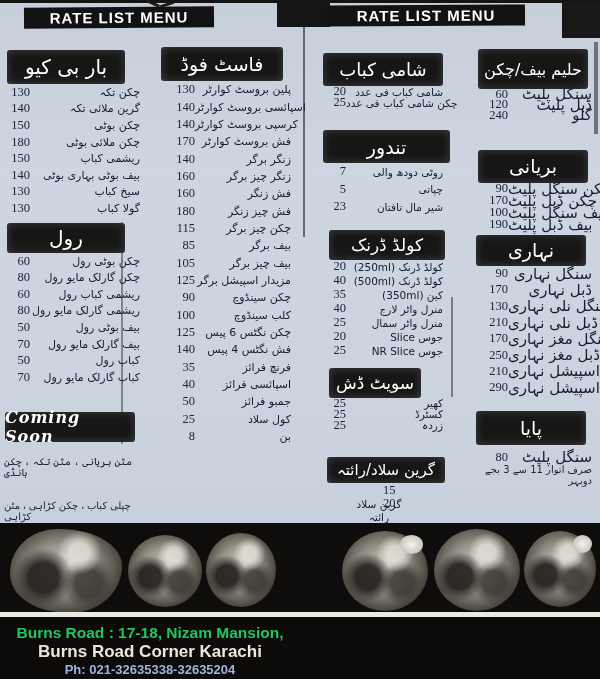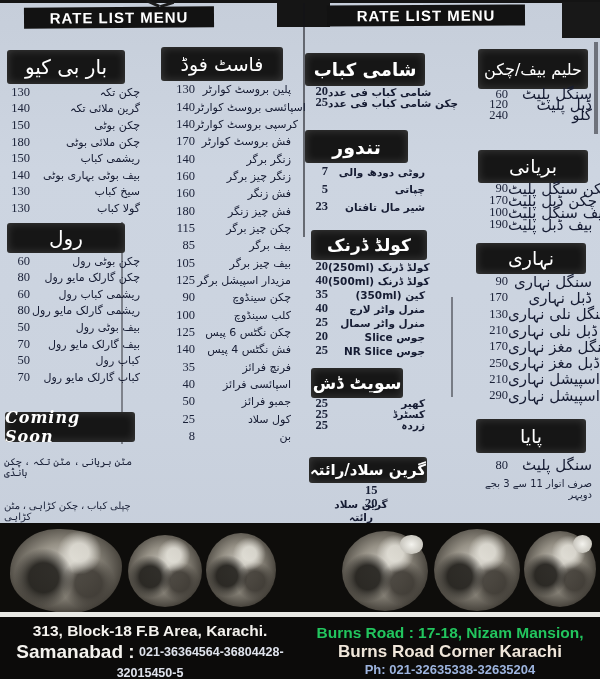--- a/index.html
+++ b/index.html
@@ -20,21 +20,21 @@
   .c4{left:594px;top:42px;height:92px;width:4px;background:rgba(18,18,24,.5);}
   
   .title-bar{position:absolute;height:21px;background:#121212;color:#fff;display:flex;
     align-items:center;justify-content:center;font-weight:bold;font-size:15px;letter-spacing:1px;}
   .tb-left{left:24px;top:7px;width:190px;transform:rotate(-.4deg);}
   .tb-right{left:327px;top:5px;width:198px;transform:rotate(-.3deg);}
   
   .col{position:absolute;display:flex;flex-direction:column;}
   .col0{left:4px;top:50px;width:138px;}
   .col1{left:155px;top:47px;width:138px;}
-  .col2{left:297px;top:53px;width:130px;font-weight:bold;}
+  .col2{left:315px;top:53px;width:130px;}
   .col3{left:472px;top:49px;width:122px;}
   .sec-header{background:#161616;color:#fff;border-radius:3px;display:flex;align-items:center;
     justify-content:center;direction:rtl;font-family:"DejaVu Sans",sans-serif;
     box-shadow:inset 0 0 10px rgba(255,255,255,.18);flex:none;}
   .sec-header.latin{direction:ltr;font-family:"DejaVu Serif",serif;font-style:italic;font-weight:bold;letter-spacing:1px;}
   .row{display:flex;align-items:center;flex:none;}
   .price{font-family:"Liberation Serif",serif;font-size:12.5px;color:#1a2138;text-align:right;flex:none;}
   .iname{font-family:"DejaVu Sans",sans-serif;direction:rtl;font-size:11px;color:#151b32;
     text-align:right;flex:1;padding-right:2px;white-space:nowrap;}
   .coming-line{font-family:Liberation Sans, sans-serif;direction:rtl;font-size:10px;color:#1a2138;text-align:left;flex:none;}
@@ -44,42 +44,42 @@
   .h-c0-s1{height:30px;font-size:20px;width:118px;margin-left:3px;margin-top:6px;}
   .h-c0-s2{height:30px;font-size:16px;width:130px;margin-left:1px;margin-top:26px;}
   .r-c0-s0,.r-c0-s1{height:16.6px;}
   .col0 .price{min-width:26px;}
   .l-c0-s2{margin-top:14px;}
   .l-c0-s2 ~ .l-c0-s2{margin-top:22px;}
   .h-c1-s0{height:34px;font-size:19px;width:122px;margin-left:6px;}
   .r-c1-s0{height:17.35px;}
   .col1 .price{min-width:36px;margin-left:4px;}
   .h-c2-s0{height:33px;font-size:18px;width:120px;margin-left:8px;}
-  .h-c2-s1{height:33px;font-size:19px;width:103px;margin-left:8px;margin-top:22px;}
+  .h-c2-s1{height:33px;font-size:19px;width:127px;margin-left:8px;margin-top:22px;}
   .h-c2-s2{height:30px;font-size:17px;width:116px;margin-left:14px;margin-top:14px;}
   .h-c2-s3{height:30px;font-size:17px;width:92px;margin-left:14px;margin-top:10px;}
   .h-c2-s4{height:26px;font-size:15px;width:118px;margin-left:12px;margin-top:26px;}
   .r-c2-s0{height:11px;}
   .r-c2-s1{height:17.5px;}
   .r-c2-s2{height:14px;}
   .r-c2-s3{height:11px;}
   .r-c2-s4{height:13.5px;flex-direction:column;}
   .col2 .price{min-width:26px;margin-left:5px;}
   .col2 .iname{font-size:10.5px;}
   .h-c3-s0{height:40px;font-size:16px;width:110px;margin-left:6px;}
   .h-c3-s1{height:33px;font-size:19px;width:110px;margin-left:6px;margin-top:29px;}
-  .h-c3-s2{height:31px;font-size:19px;width:110px;margin-left:4px;margin-top:12px;}
+  .h-c3-s2{height:31px;font-size:19px;width:110px;margin-left:4px;margin-top:4px;}
   .h-c3-s3{height:34px;font-size:19px;width:110px;margin-left:4px;margin-top:15px;}
   .r-c3-s0{height:10.5px;}
   .r-c3-s1{height:12px;}
   .r-c3-s2{height:16.3px;}
   .r-c3-s3{height:13px;margin-top:6px;}
   .col3 .price{min-width:28px;margin-left:8px;}
   .col3 .iname{font-size:15px;}
-  .n-c3-s3{margin-top:6px;}
+  .n-c3-s3{margin-top:0;}
   
   .photo-band{position:absolute;left:0;top:523px;width:600px;height:89px;background:#0e0d0b;}
   .photo{position:absolute;border-radius:50%;
     background:
       radial-gradient(circle at 30% 58%, rgba(36,34,30,.92) 0 16%, transparent 32%),
       radial-gradient(circle at 62% 28%, rgba(232,230,222,.8) 0 10%, transparent 24%),
       radial-gradient(circle at 70% 65%, rgba(60,56,50,.85) 0 14%, transparent 28%),
       radial-gradient(ellipse at 48% 46%, #d2cfc7 0%, #969186 38%, #45413a 72%, #14120f 100%);}
   .p1{left:10px;top:6px;width:112px;height:84px;border-radius:42% 55% 46% 52%/52% 44% 56% 46%;}
   .p2{left:128px;top:12px;width:74px;height:72px;}
@@ -431,27 +431,19 @@
     <div class="photo p1"></div>
     <div class="photo p2"></div>
     <div class="photo p3"></div>
     <div class="photo p4"></div>
     <div class="photo p5"></div>
     <div class="photo p6"></div>
   </div>
   <div class="band-sep"></div>
 
   <div class="footer">
-    <div class="f-left">
-      <div class="fl1">313, Block-18 F.B Area, Karachi.</div>
-      <div class="fl2">
-        <span class="brand">Samanabad :</span>
-        <span class="ph">021-36364564-36804428-32015450-5</span>
-      </div>
-
-    </div>
     <div class="f-right">
       <div class="fr1">Burns Road : 17-18, Nizam Mansion,</div>
       <div class="fr2">Burns Road Corner Karachi</div>
       <div class="fr3">Ph: 021-32635338-32635204</div>
     </div>
   </div>
 </div>
 
 </body></html>

